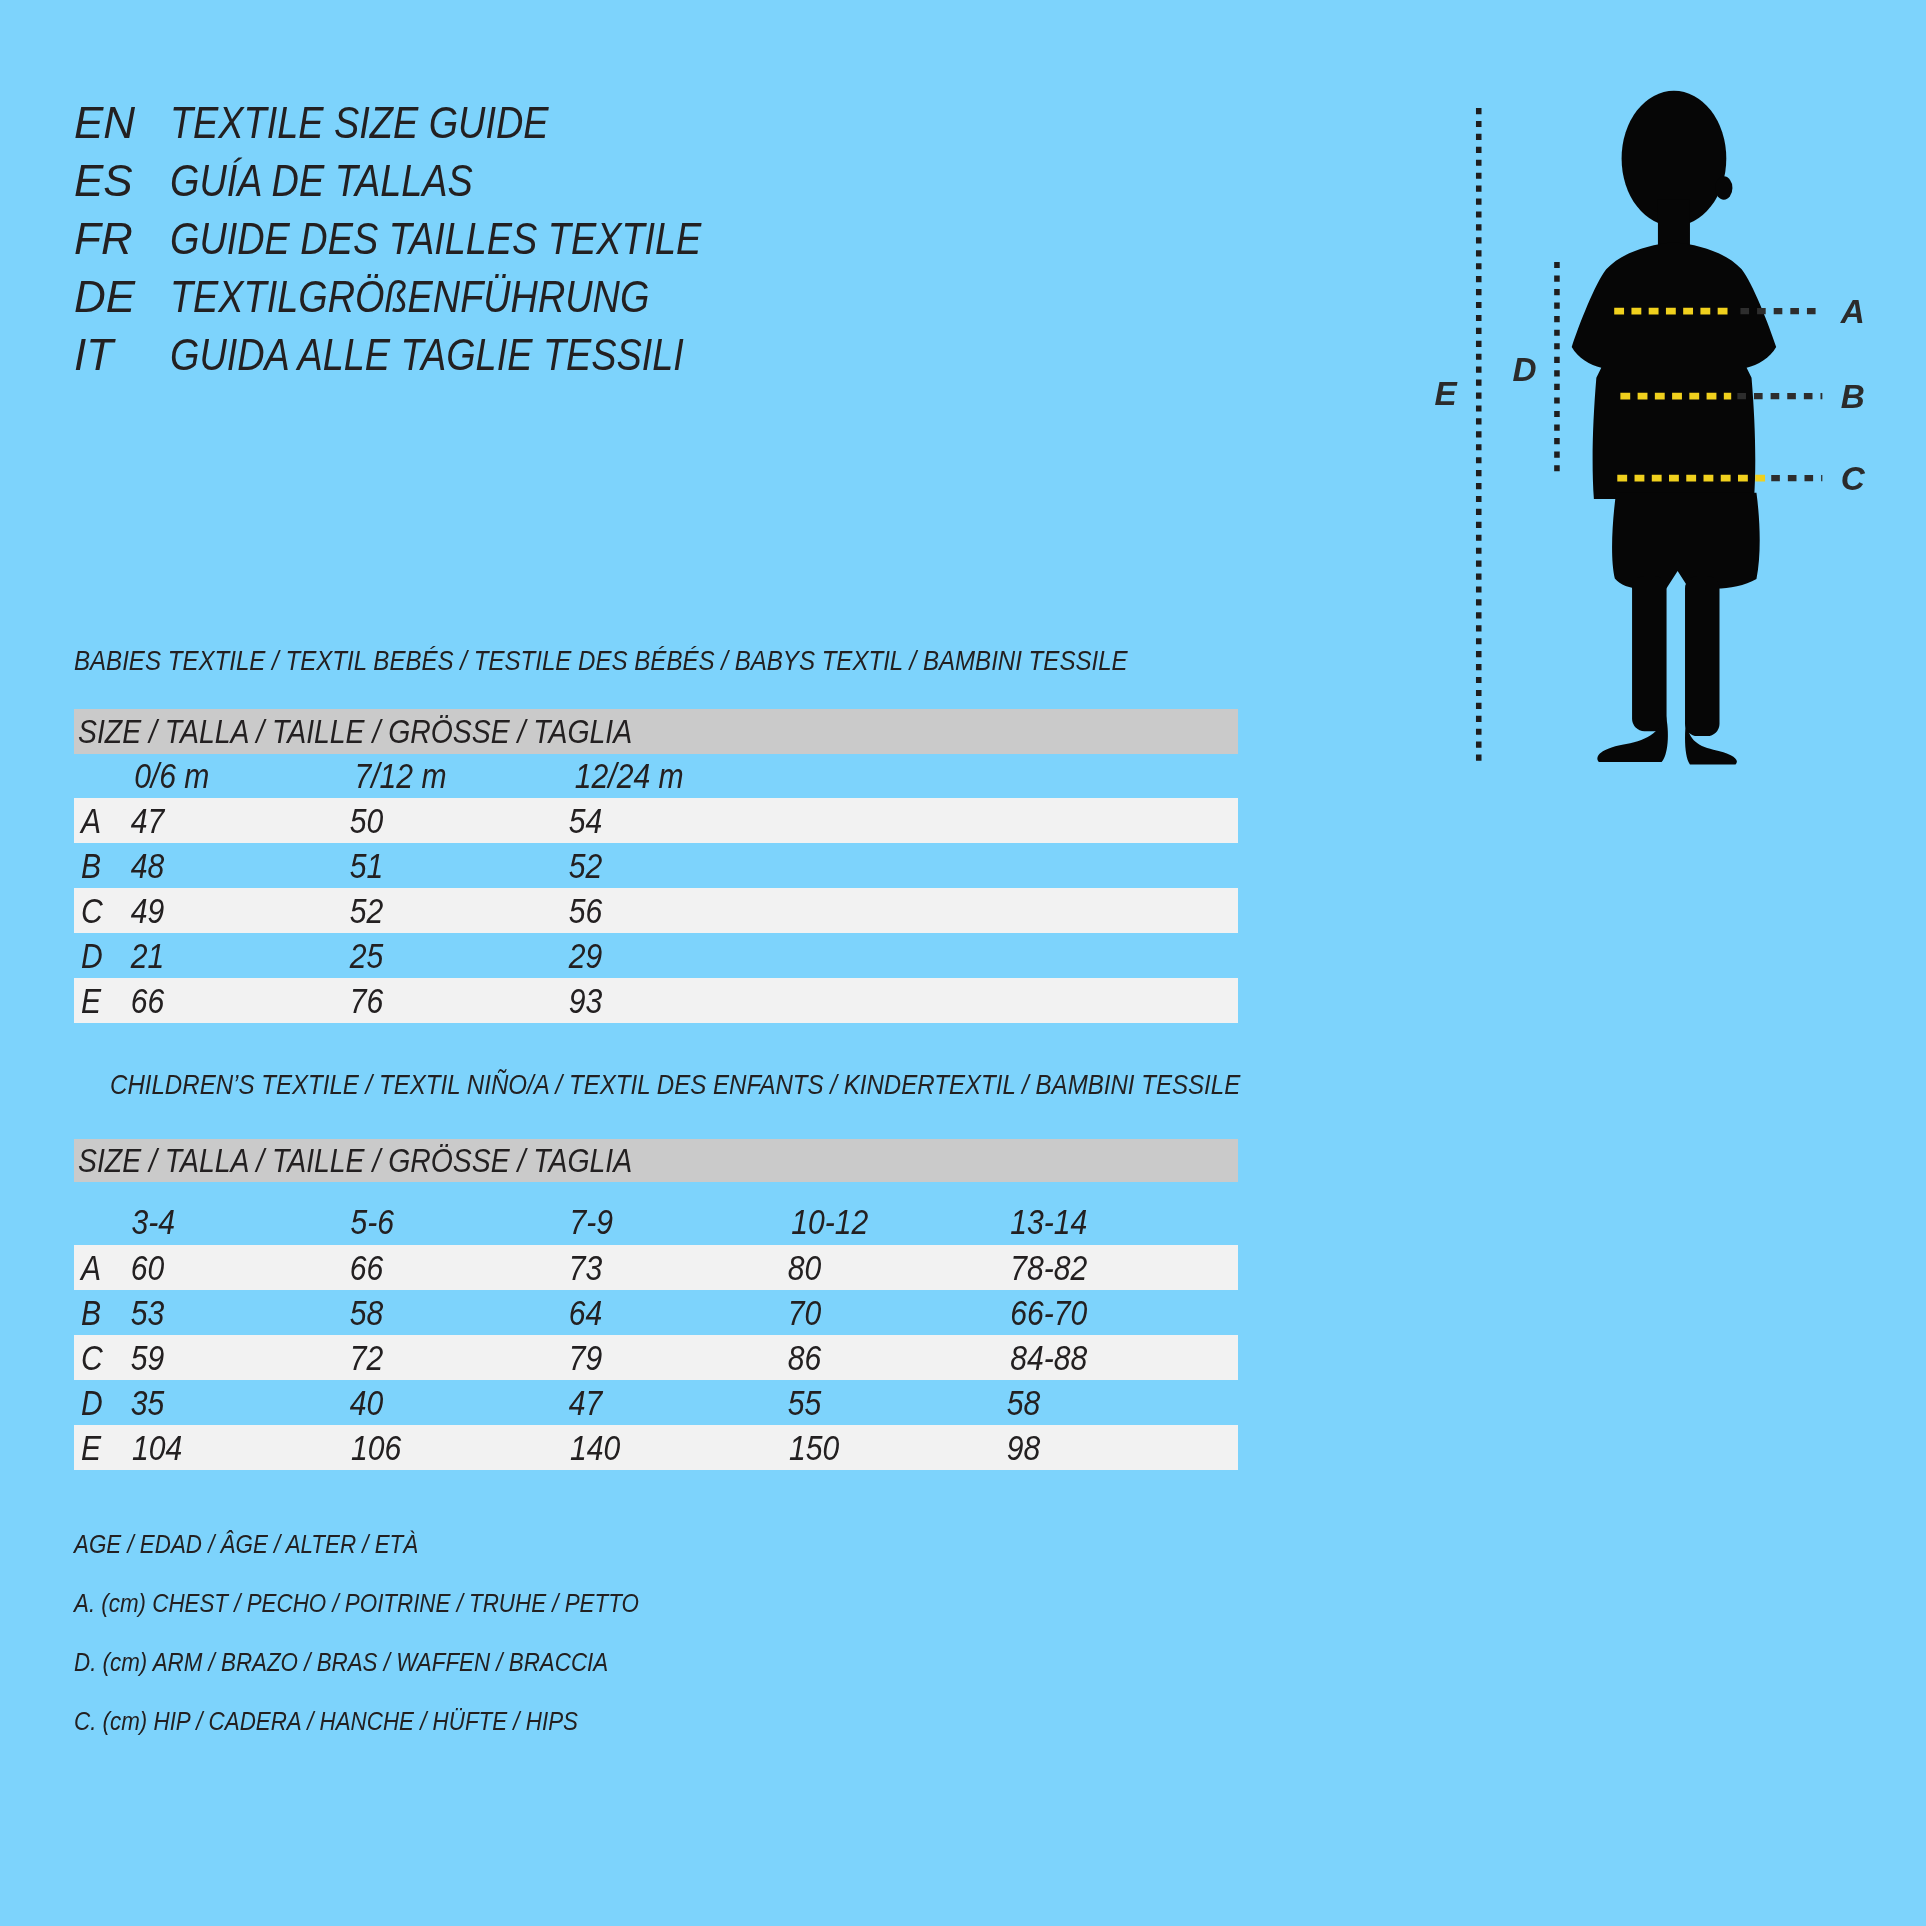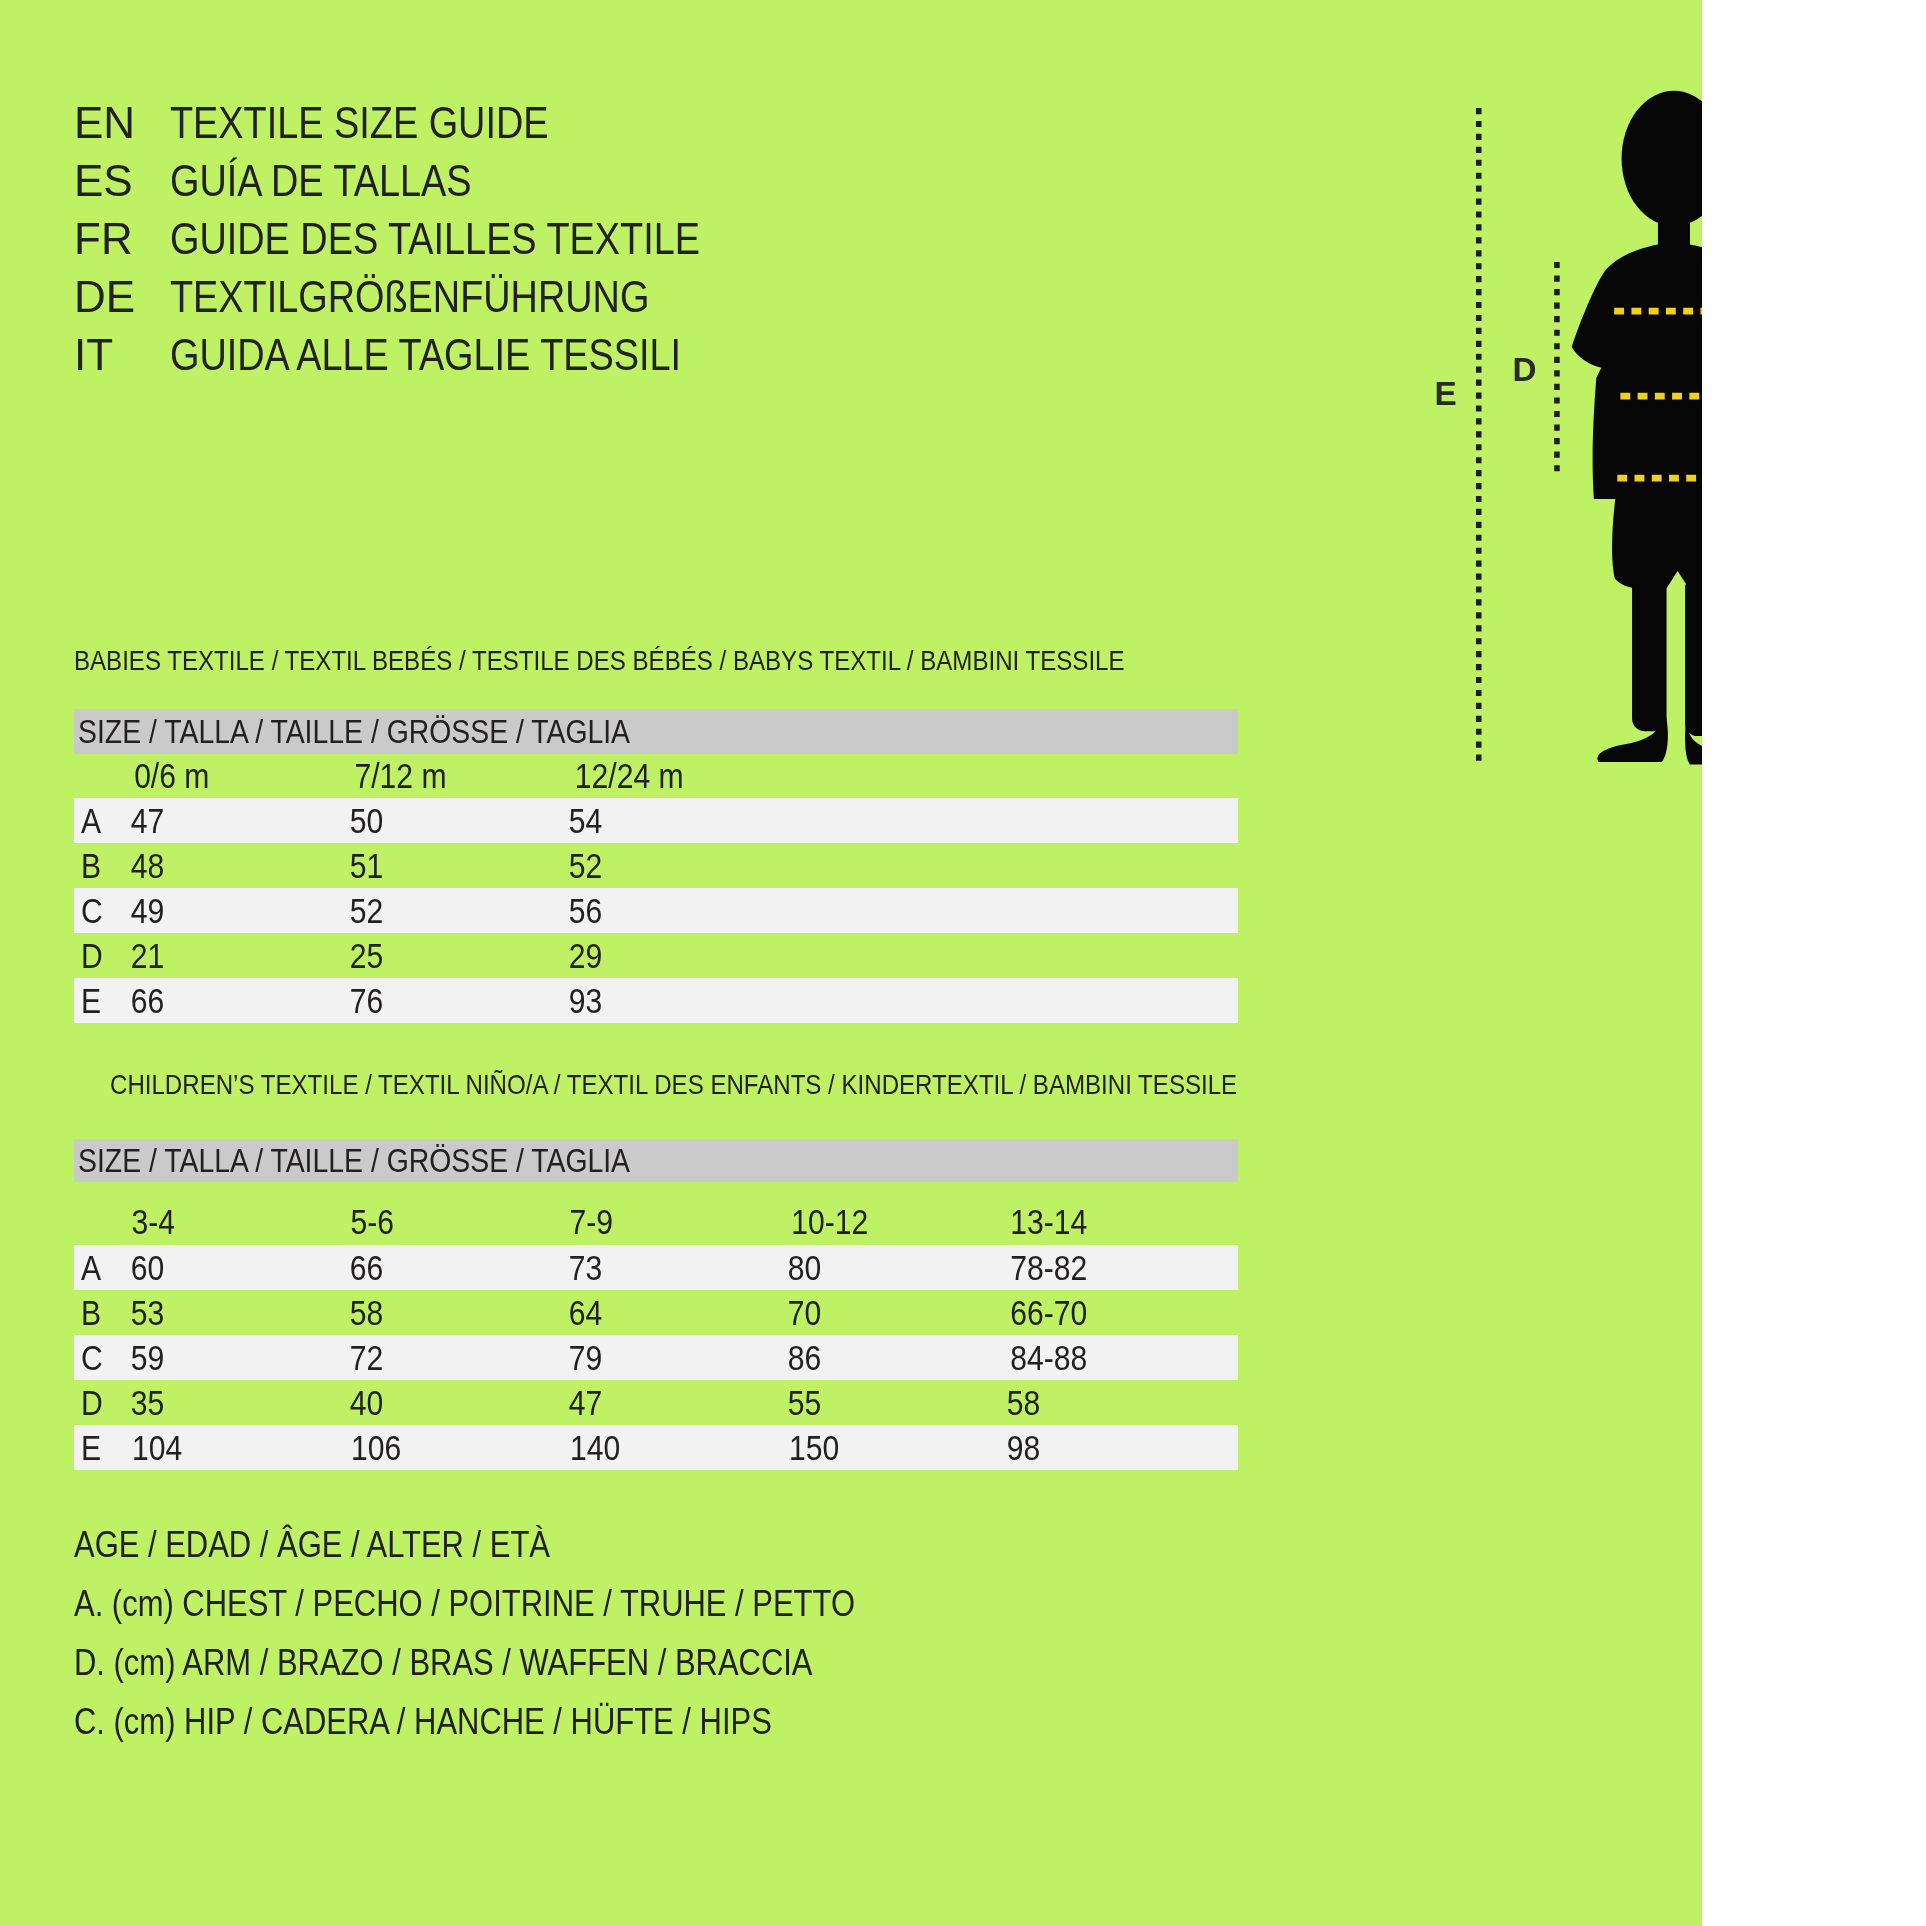--- a/index.html
+++ b/index.html
@@ -1,20 +1,20 @@
 <!DOCTYPE html>
 <html style="font-size:10px"><head>
 <meta charset="utf-8">
 <style>
   html,body { margin:0; padding:0; background:#ffffff; }
   .page {
-    position:relative; width:1702px; height:1926px; background:#bef264;
+    position:relative; width:1926px; height:1926px; background:#7dd3fc;
     font-family:"Liberation Sans","DejaVu Sans",sans-serif;
     font-stretch:condensed;
-    color:#232021; overflow:hidden;
+    color:#232021; overflow:hidden;font-style:italic;
   }
   .cond  { display:inline-block; transform:scaleX(.86); transform-origin:0 50%; white-space:nowrap; }
   .condc { display:inline-block; transform:scaleX(.86); transform-origin:50% 50%; white-space:nowrap; }
 
   
   .lang-block { position:absolute; left:74px; top:94px; }
   .lang-row { display:flex; height:58px; line-height:58px; font-size:44px; }
   .lang-code { width:96px; flex:0 0 96px; }
   .lang-title { }
 
@@ -37,21 +37,21 @@
   .size-table.children .trow { grid-template-columns:54px 219px 219px 219px 219px 219px; }
   .size-table.babies .trow.thead { height:44px; line-height:44px; }
   .size-table.children .trow.thead { height:47px; line-height:47px;margin-top:16px; }
   .trow.stripe { background:#f2f2f2; }
   .tcell { overflow:visible; }
   .tcell.letter { padding-left:7.4px; }
   .tcell.val { text-align:left; }
 
   
   .legend-block { position:absolute; left:74px; top:1515px; }
-  .legend-line { height:59px; line-height:59px; font-size:36px; }
+  .legend-line { height:59px; line-height:59px; font-size:26px; }
 
   svg text { font-family:"Liberation Sans","DejaVu Sans",sans-serif; font-weight:bold; font-size:54px; fill:#2b2b2b; }
 </style>
 </head>
 <body>
 
 <div class="page">
 
   <div class="lang-block">
     <div class="lang-row">

